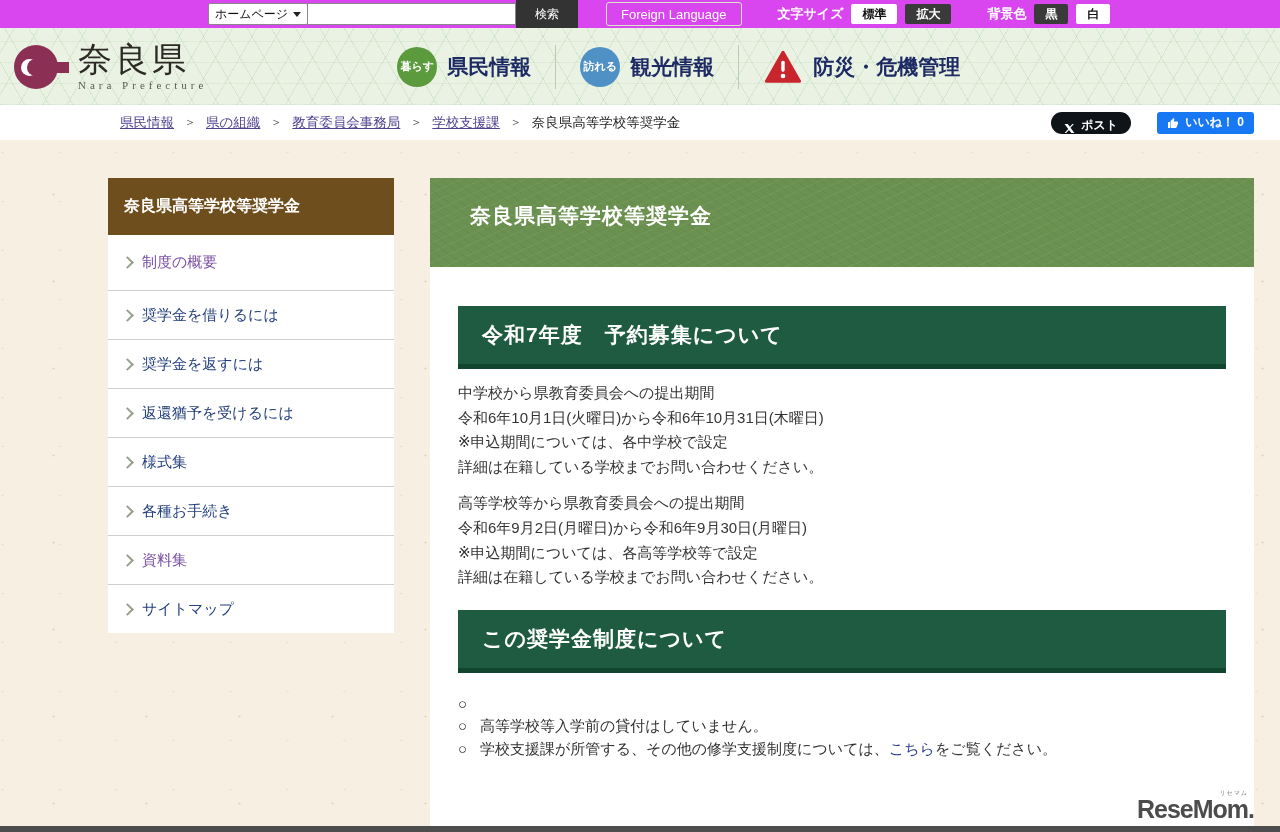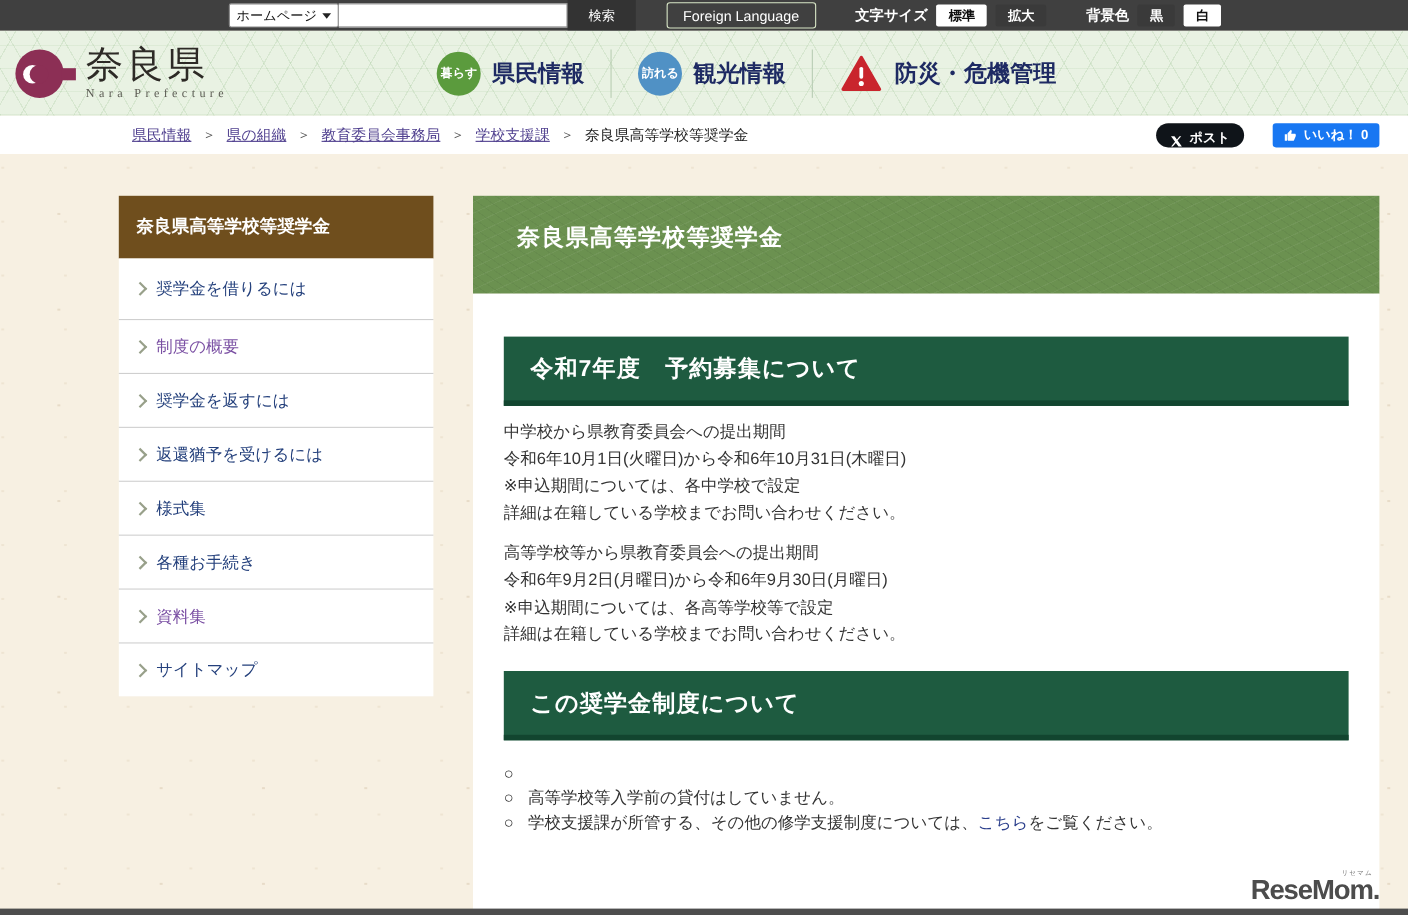--- a/index.html
+++ b/index.html
@@ -1,20 +1,20 @@
 <!DOCTYPE html>
 <html lang="ja"><head>
 <meta charset="utf-8">
 <style>
   html,body{margin:0;padding:0;width:1280px;height:832px;overflow:hidden;
     font-family:"Liberation Sans","DejaVu Sans",sans-serif;}
   .page{position:relative;width:1280px;height:832px;background:#f7f0e2;}
 
   
-  .topbar{height:28px;background:#404040;display:flex;align-items:center;padding-left:208px;box-sizing:border-box;}
+  .topbar{height:28px;background:#d946ef;display:flex;align-items:center;padding-left:208px;box-sizing:border-box;}
   .fake-select{width:100px;height:22px;background:#fff;border:1px solid #888;border-radius:2px;
     display:flex;align-items:center;justify-content:space-between;padding:0 6px;box-sizing:border-box;
     font-size:12px;color:#111;}
   .caret-down{width:0;height:0;border-left:4px solid transparent;border-right:4px solid transparent;border-top:5px solid #222;}
   .search-input{width:208px;height:22px;border:1px solid #888;border-left:none;box-sizing:border-box;font-size:12px;padding:0 4px;}
   .search-btn{width:62px;height:28px;background:#333;color:#fff;border:none;font-size:12px;cursor:pointer;}
   .fl-btn{margin-left:28px;height:24px;background:transparent;border:1px solid #d8e6c6;border-radius:3px;
     color:#fff;font-size:13px;padding:0 14px;cursor:pointer;}
   .tb-label{color:#fff;font-size:13px;font-weight:bold;margin-left:36px;}
   .tb-btn{height:20px;font-size:12px;font-weight:bold;border:none;border-radius:2px;padding:0 11px;margin-left:8px;cursor:pointer;}
@@ -187,25 +187,25 @@
     </div>
   </div>
 
   <div class="content">
 
     <aside class="sidebar">
       <div class="sidebar-head">奈良県高等学校等奨学金</div>
       <nav class="sidebar-menu">
         <div class="menu-item">
           <span class="chev"></span>
+          <span class="menu-label visited">制度の概要</span>
+        </div>
+        <div class="menu-item">
+          <span class="chev"></span>
           <span class="menu-label">奨学金を借りるには</span>
-        </div>
-        <div class="menu-item">
-          <span class="chev"></span>
-          <span class="menu-label visited">制度の概要</span>
         </div>
         <div class="menu-item">
           <span class="chev"></span>
           <span class="menu-label">奨学金を返すには</span>
         </div>
         <div class="menu-item">
           <span class="chev"></span>
           <span class="menu-label">返還猶予を受けるには</span>
         </div>
         <div class="menu-item">

